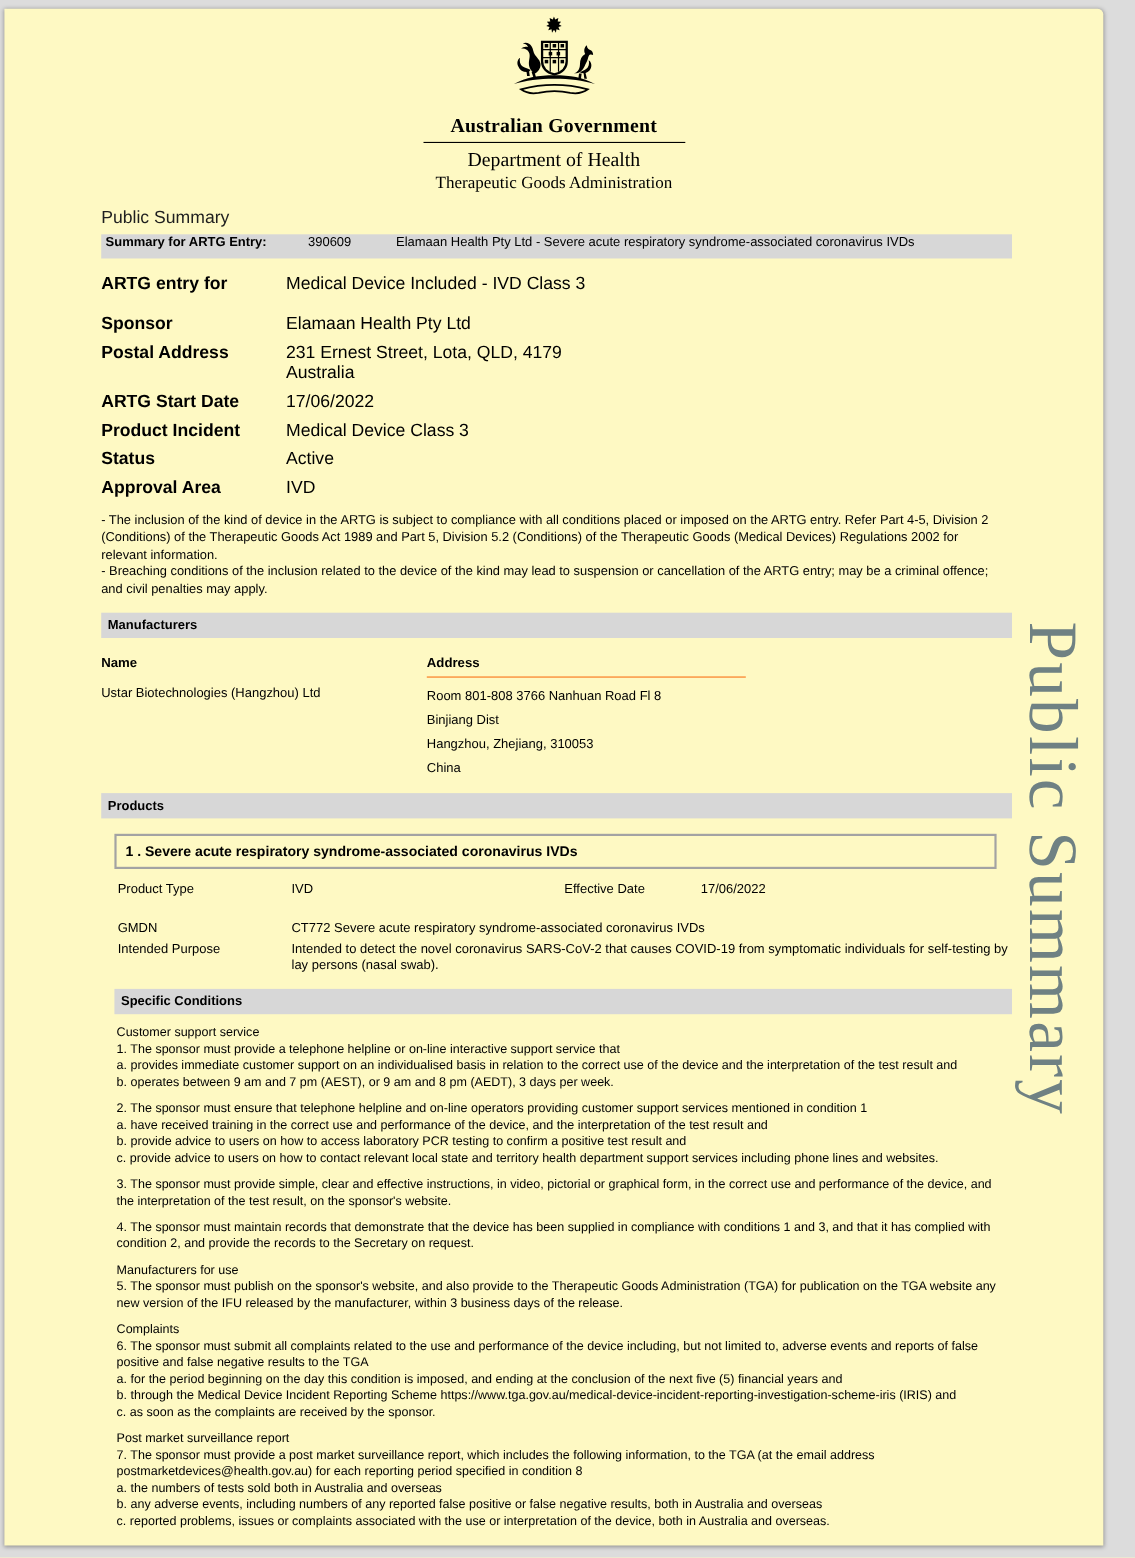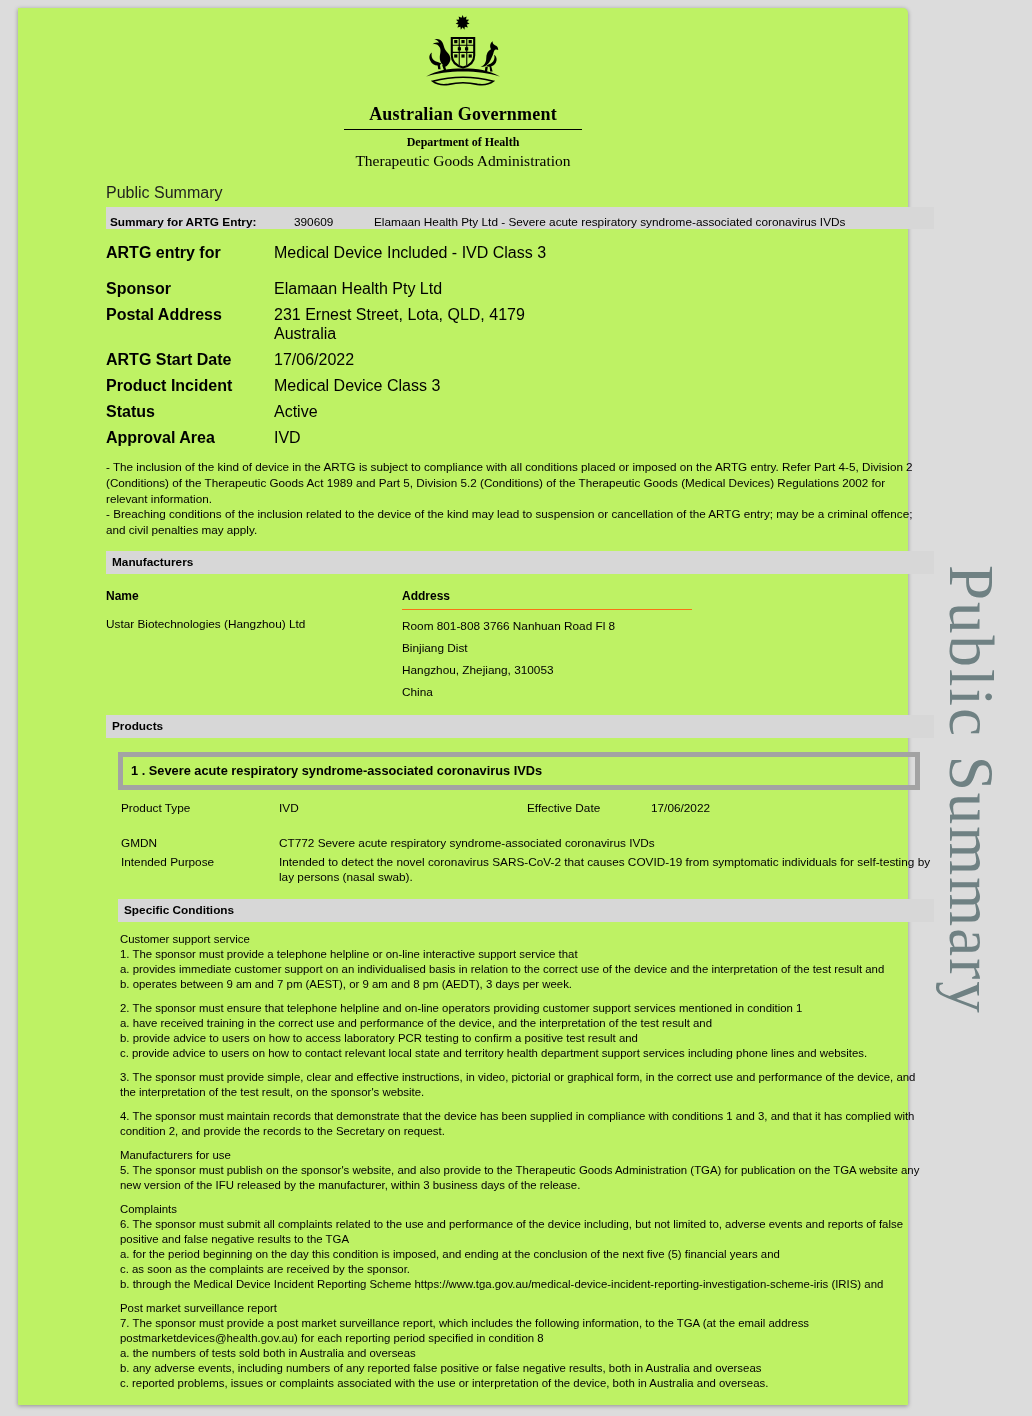--- a/index.html
+++ b/index.html
@@ -5,39 +5,39 @@
   * { box-sizing: border-box; }
   html,body { margin:0; padding:0; }
   body {
     width:1032px; height:1416px;
     background:#dcdcdc;
     font-family:"Liberation Sans", sans-serif;
     overflow:hidden;
     position:relative;
   }
   .page {
-    position:absolute; left:18px; top:8px;
-    width:890px; height:1397px;
-    background:#bef264;
+    position:absolute; left:4px; top:8px;
+    width:999px; height:1397px;
+    background:#fef9c3;
     border-radius:0 5px 0 0;
     box-shadow:0 1px 4px rgba(0,0,0,.35);
   }
   
   .doc-header { text-align:center; padding-top:6px; font-family:"Liberation Serif", serif; }
   .crest { display:block; margin:0 auto; }
   .gov-name { font-size:18px; font-weight:bold; letter-spacing:.2px; margin-top:2px; }
   .gov-rule { width:238px; height:1px; background:#000; margin:4px auto 5px auto; }
-  .dept-name { font-size:12px; font-weight:bold; }
+  .dept-name { font-size:18px; font-weight:normal; }
   .agency-name { font-size:15.5px; margin-top:2px; }
   
   .content { margin-left:88px; width:828px; position:relative; }
   .page-title { font-size:16px; color:#1f1f1f; margin-top:14px; margin-bottom:5px; }
   .summary-bar {
     background:#d7d7d7; height:22px;
-    display:flex; align-items:flex-end;
+    display:flex; align-items:flex-start;
     font-size:11.8px; padding-left:4px;
   }
   .summary-bar .sb-label { font-weight:bold; width:184px; flex:none; }
   .summary-bar .sb-num { width:80px; flex:none; }
   .summary-bar .sb-name { flex:1; }
   .field-row { display:flex; font-size:16px; line-height:14px; margin-top:7px; }
   .field-row.spacer { margin-top:17px; }
   .f-label { width:168px; flex:none; font-weight:bold; }
   .f-value { flex:1; }
   .f-value div { margin-bottom:5px; }
@@ -52,21 +52,21 @@
   .manu-name-col { width:296px; flex:none; }
   .manu-addr-col { flex:1; }
   .col-h { font-weight:bold; font-size:12px; }
   .col-h.underlined { border-bottom:1px solid #f97316; width:290px; padding-bottom:6px; }
   .manu-name-val { margin-top:14px; }
   .manu-addr-lines div { line-height:19px; margin-top:3px; }
   .manu-addr-lines div:first-child { margin-top:7px; }
   
   .product-box {
     margin:14px 0 0 12px; width:802px;
-    border:5px solid #a3a3a3;
+    border:2px solid #a3a3a3;
     font-weight:bold; font-size:12.8px;
     padding:6px 8px 7px 8px;
   }
   .prod-rows { margin-left:15px; margin-top:11px; font-size:11.8px; }
   .prod-row-1 { display:grid; grid-template-columns:158px 248px 124px auto; }
   .prod-row-2 { display:grid; grid-template-columns:158px auto; margin-top:21px; }
   .prod-row-3 { display:grid; grid-template-columns:158px 656px; margin-top:5px; }
   .p-label { font-weight:normal; }
   .prod-rows .wrapval { line-height:15.5px; }
   
@@ -246,22 +246,22 @@
           <div>4. The sponsor must maintain records that demonstrate that the device has been supplied in compliance with conditions 1 and 3, and that it has complied with condition 2, and provide the records to the Secretary on request.</div>
         </div>
         <div class="spec-para">
           <div>Manufacturers for use</div>
           <div>5. The sponsor must publish on the sponsor's website, and also provide to the Therapeutic Goods Administration (TGA) for publication on the TGA website any new version of the IFU released by the manufacturer, within 3 business days of the release.</div>
         </div>
         <div class="spec-para">
           <div>Complaints</div>
           <div>6. The sponsor must submit all complaints related to the use and performance of the device including, but not limited to, adverse events and reports of false positive and false negative results to the TGA</div>
           <div>a. for the period beginning on the day this condition is imposed, and ending at the conclusion of the next five (5) financial years and</div>
+          <div>b. through the Medical Device Incident Reporting Scheme https://www.tga.gov.au/medical-device-incident-reporting-investigation-scheme-iris (IRIS) and</div>
           <div>c. as soon as the complaints are received by the sponsor.</div>
-          <div>b. through the Medical Device Incident Reporting Scheme https://www.tga.gov.au/medical-device-incident-reporting-investigation-scheme-iris (IRIS) and</div>
         </div>
         <div class="spec-para">
           <div>Post market surveillance report</div>
           <div>7. The sponsor must provide a post market surveillance report, which includes the following information, to the TGA (at the email address postmarketdevices@health.gov.au) for each reporting period specified in condition 8</div>
           <div>a. the numbers of tests sold both in Australia and overseas</div>
           <div>b. any adverse events, including numbers of any reported false positive or false negative results, both in Australia and overseas</div>
           <div>c. reported problems, issues or complaints associated with the use or interpretation of the device, both in Australia and overseas.</div>
         </div>
       </div>
 

